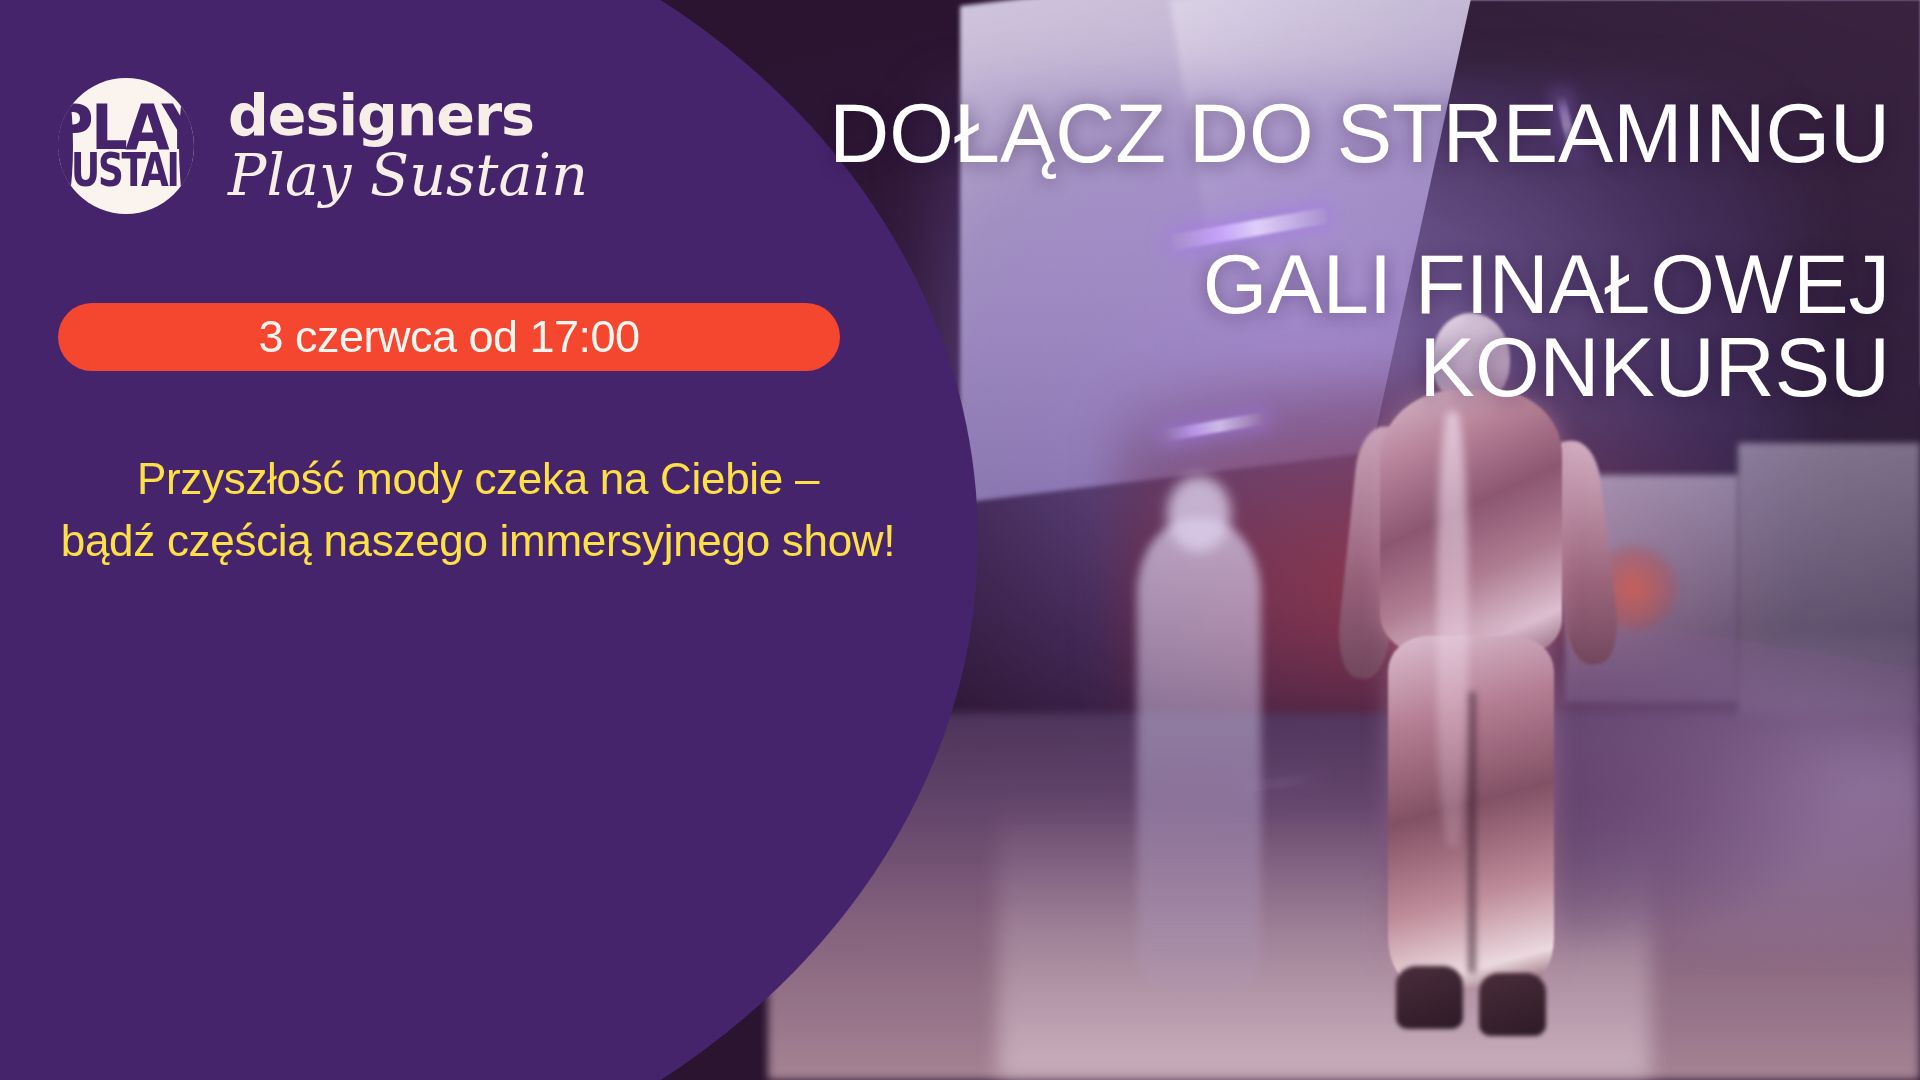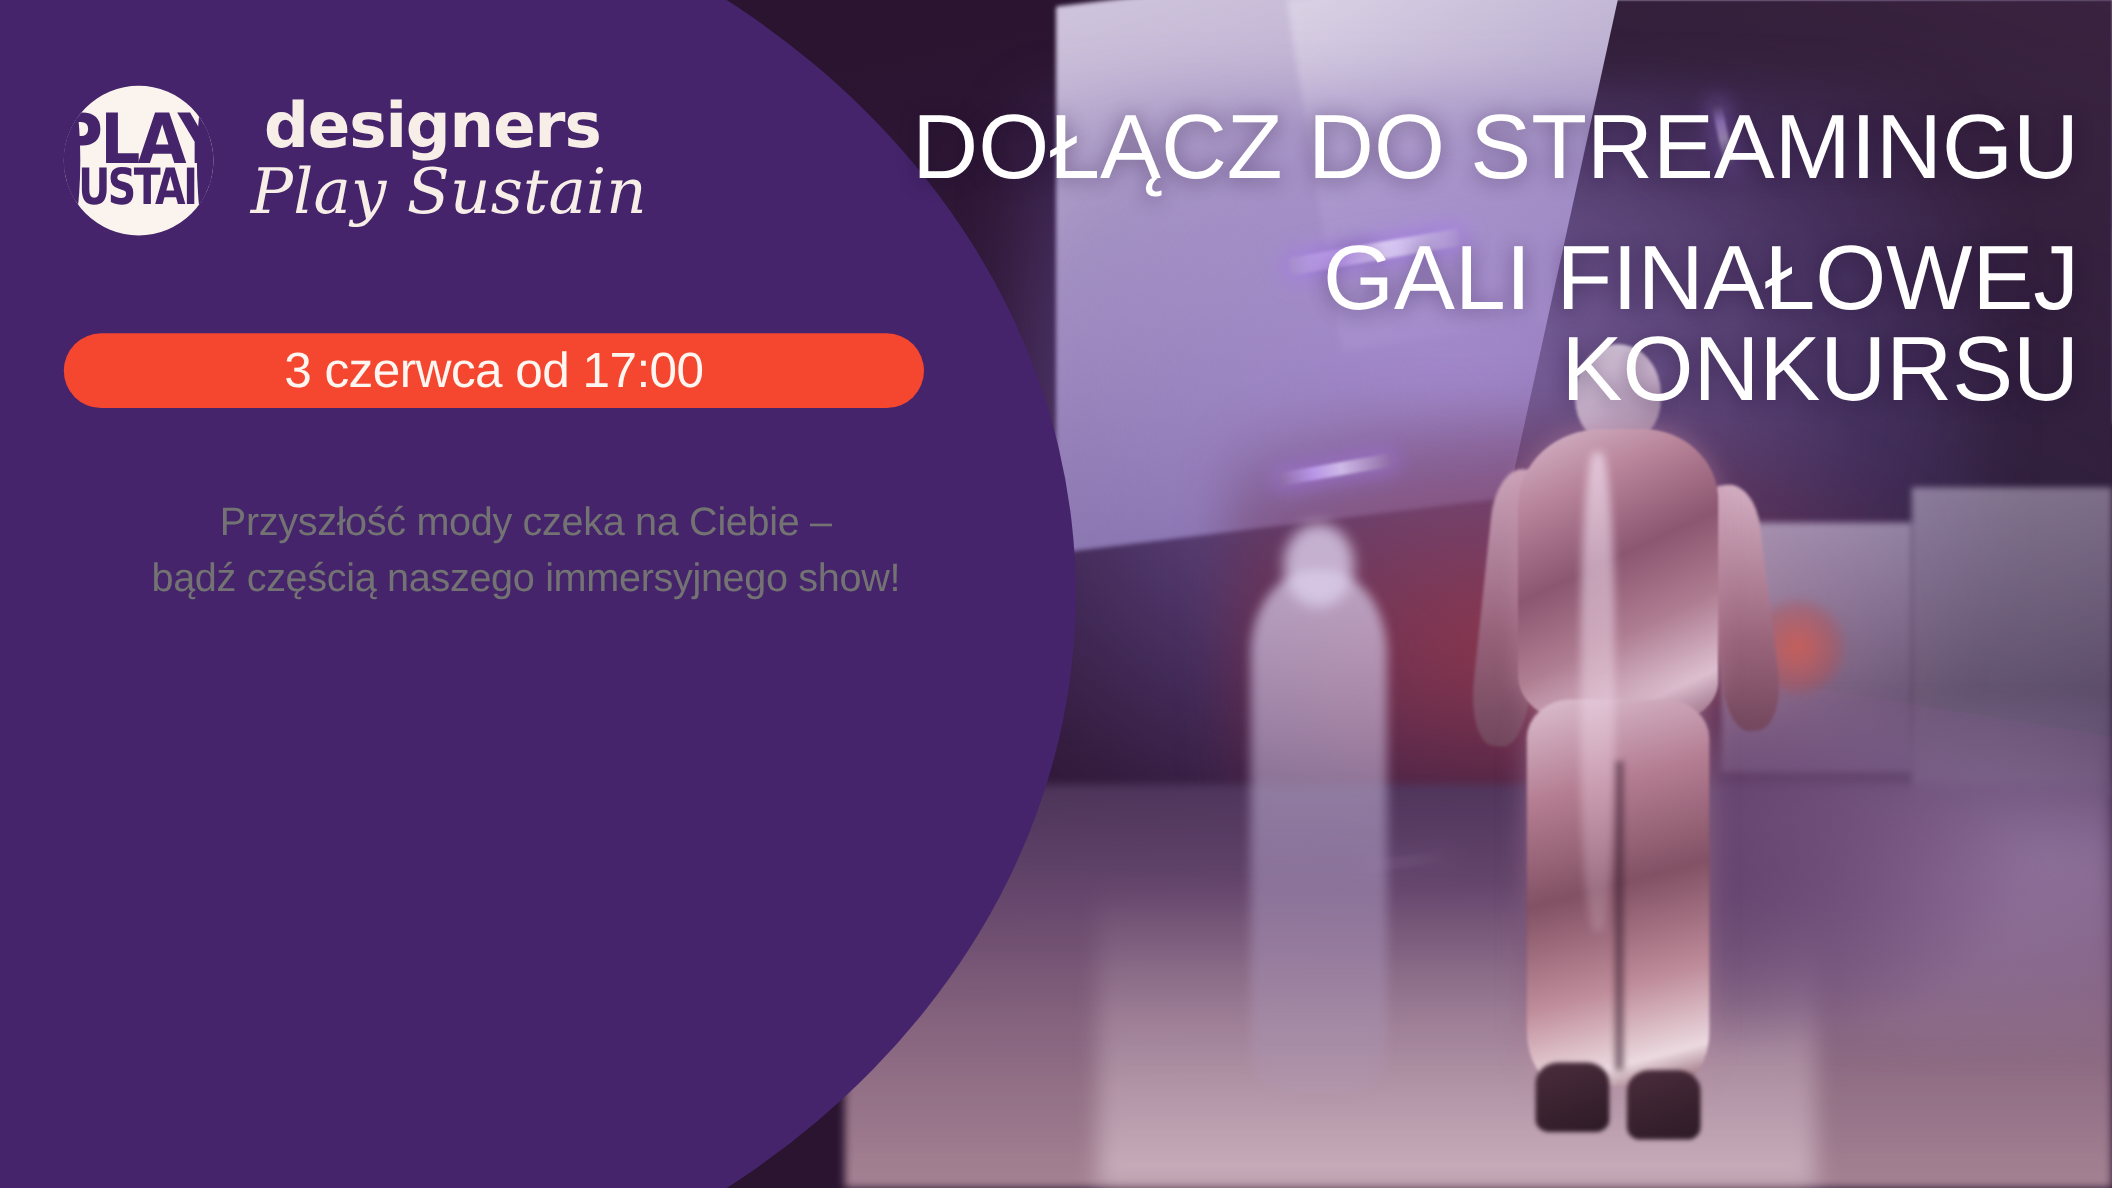--- a/index.html
+++ b/index.html
@@ -253,21 +253,20 @@
   .logo-badge .lb-cut-r { right:-5%; border-radius:60% 0 0 60%/50% 0 0 50%; }
 
   .brand-text { display:flex; flex-direction:column; }
   .brand-designers {
     color:#F7EEE8;
     font-family:"DejaVu Sans", sans-serif;
     font-weight:700;
     font-size:57px;
     letter-spacing:-1px;
     line-height:1.02;
-    margin-left:12px;
   }
   .brand-play {
     color:#F7EEE8;
     font-family:"DejaVu Serif", serif;
     font-style:italic;
     font-size:57px;
     line-height:1.05;
     margin-top:2px;
     letter-spacing:.2px;
   }
@@ -286,40 +285,40 @@
     font-weight:500;
     letter-spacing:-.5px;
     font-family:"Liberation Sans", sans-serif;
   }
 
   
   .tagline {
     position:absolute; left:58px; top:448px;
     width:840px;
     text-align:center;
-    color:#737373;
-    font-size:36px;
+    color:#fde047;
+    font-size:44px;
     font-weight:400;
     line-height:1.42;
     letter-spacing:-.3px;
   }
   .tagline .tl-line { display:block; }
 
   
   .headline {
     position:absolute; right:30px; top:92px;
     width:1190px;
     text-align:right;
     color:#FFFFFF;
     line-height:1.0;
     text-shadow:0 2px 18px rgba(30,10,48,.45);
   }
   .hl-row { display:block; white-space:nowrap; font-size:83px; }
   .hl-row.r1 { letter-spacing:0px; }
-  .hl-row.r2 { margin-top:36px; }
+  .hl-row.r2 { margin-top:68px; }
   .hl-row.r3 { }
   .hl-light { font-weight:300; }
   .hl-bold  { font-weight:400; }
 </style>
 </head>
 <body>
 
 <div id="banner">
 
   <div class="photo">

